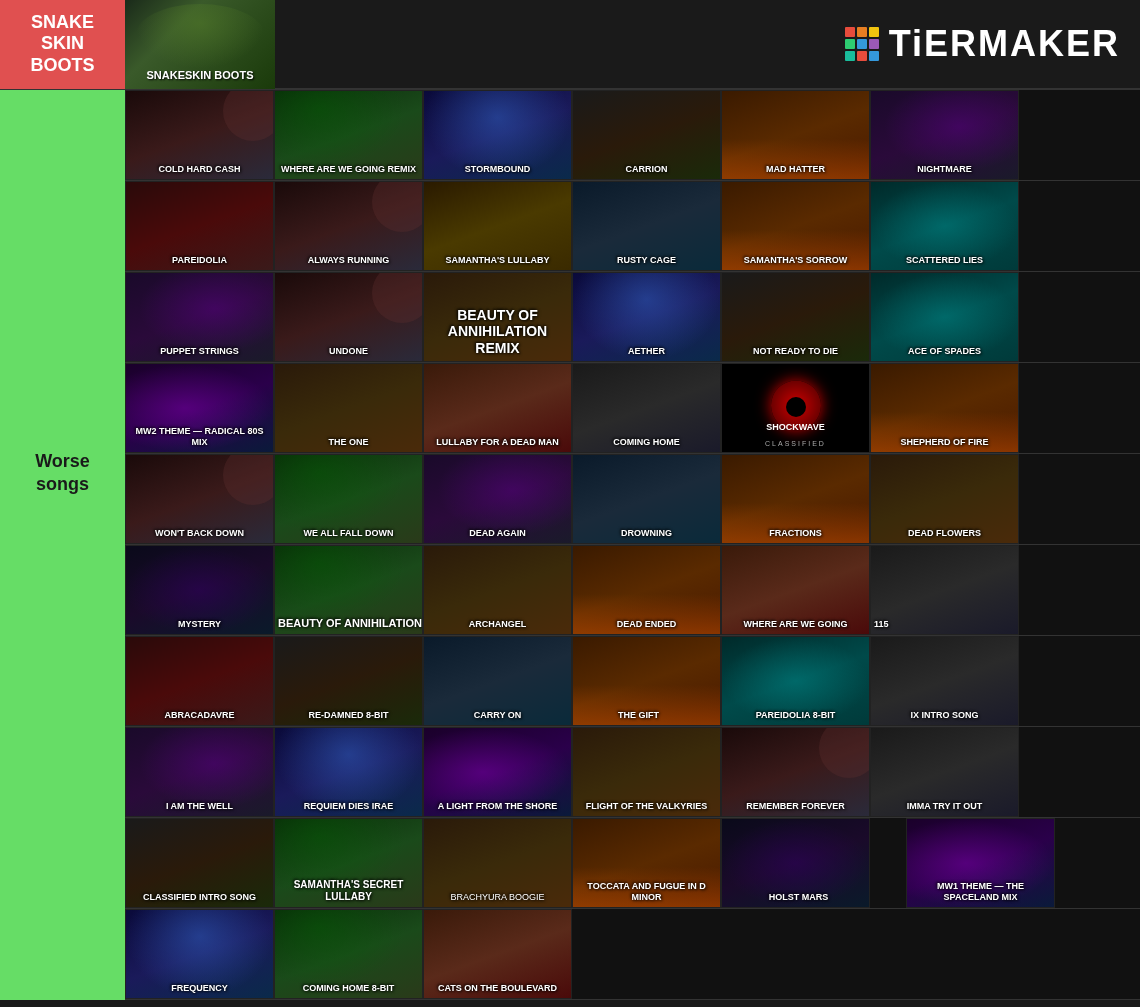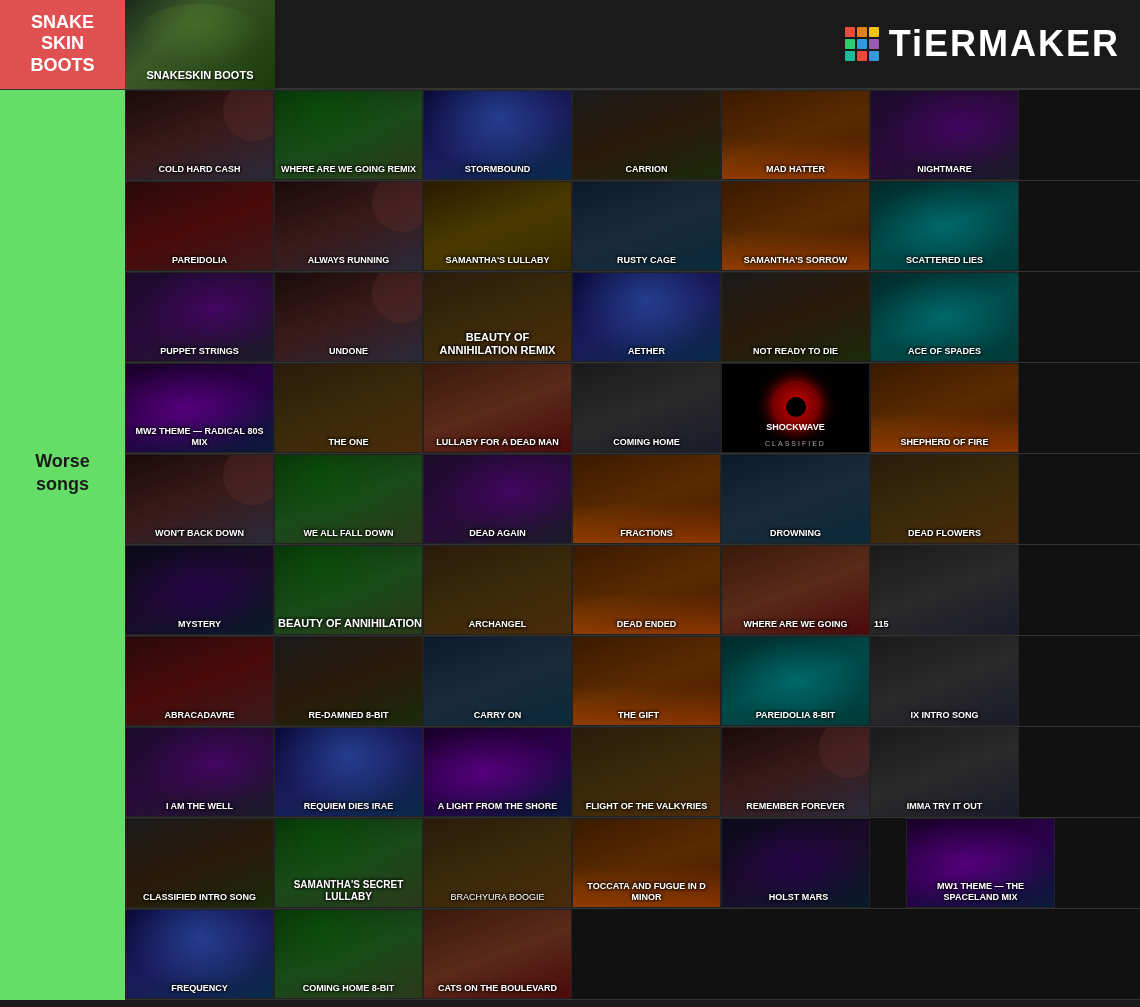--- a/index.html
+++ b/index.html
@@ -235,21 +235,21 @@
         <div class="card" style="background: linear-gradient(160deg, rgb(26, 10, 42), rgb(42, 10, 58), rgb(26, 26, 42));">
         <div style="position:absolute;top:0;left:0;right:0;bottom:0;background:radial-gradient(ellipse at 60% 40%,rgba(100,0,150,0.4),transparent 60%);"></div>
         <div style="position:absolute;bottom:4px;left:0;right:0;text-align:center;color:white;font-size:9px;font-weight:bold;text-transform:uppercase;text-shadow:1px 1px 3px black,-1px -1px 3px black;padding:0 3px;line-height:1.2;">PUPPET STRINGS</div>
       </div>
         <div class="card" style="background: linear-gradient(160deg, rgb(26, 10, 10), rgb(58, 26, 26), rgb(42, 42, 58));">
         <div style="position:absolute;top:-10px;right:-10px;width:60px;height:60px;border-radius:50%;background:rgba(100,50,50,0.3);"></div>
         <div style="position:absolute;bottom:4px;left:0;right:0;text-align:center;color:white;font-size:9px;font-weight:bold;text-transform:uppercase;text-shadow:1px 1px 3px black,-1px -1px 3px black;padding:0 3px;line-height:1.2;">UNDONE</div>
       </div>
         <div class="card" style="background: linear-gradient(160deg, rgb(42, 26, 10), rgb(58, 42, 10), rgb(74, 42, 10));">
 
-        <div style="position:absolute;bottom:4px;left:0;right:0;text-align:center;color:white;font-size:11px;font-weight:bold;text-transform:uppercase;text-shadow:1px 1px 3px black,-1px -1px 3px black;padding:0 3px;line-height:1.2;">BEAUTY OF ANNIHILATION REMIX</div>
+        <div style="position:absolute;bottom:4px;left:0;right:0;text-align:center;color:white;font-size:14px;font-weight:bold;text-transform:uppercase;text-shadow:1px 1px 3px black,-1px -1px 3px black;padding:0 3px;line-height:1.2;">BEAUTY OF ANNIHILATION REMIX</div>
       </div>
         <div class="card" style="background: linear-gradient(160deg, rgb(10, 10, 58), rgb(26, 26, 90), rgb(10, 42, 74));">
         <div style="position:absolute;top:0;left:0;right:0;bottom:0;background:radial-gradient(ellipse at 50% 30%,rgba(50,100,200,0.5),transparent 70%);"></div>
         <div style="position:absolute;bottom:4px;left:0;right:0;text-align:center;color:white;font-size:9px;font-weight:bold;text-transform:uppercase;text-shadow:1px 1px 3px black,-1px -1px 3px black;padding:0 3px;line-height:1.2;">AETHER</div>
       </div>
         <div class="card" style="background: linear-gradient(160deg, rgb(26, 26, 26), rgb(42, 26, 10), rgb(26, 42, 10));">
 
         <div style="position:absolute;bottom:4px;left:0;right:0;text-align:center;color:white;font-size:9px;font-weight:bold;text-transform:uppercase;text-shadow:1px 1px 3px black,-1px -1px 3px black;padding:0 3px;line-height:1.2;">NOT READY TO DIE</div>
       </div>
         <div class="card" style="background: linear-gradient(160deg, rgb(0, 42, 42), rgb(0, 74, 74), rgb(0, 58, 58));">
@@ -291,27 +291,27 @@
         <div style="position:absolute;bottom:4px;left:0;right:0;text-align:center;color:white;font-size:9px;font-weight:bold;text-transform:uppercase;text-shadow:1px 1px 3px black,-1px -1px 3px black;padding:0 3px;line-height:1.2;">WON'T BACK DOWN</div>
       </div>
         <div class="card" style="background: linear-gradient(160deg, rgb(10, 42, 10), rgb(26, 74, 26), rgb(42, 58, 26));">
         <div style="position:absolute;top:0;left:0;right:0;bottom:0;background:radial-gradient(ellipse at 30% 20%,rgba(0,100,0,0.4),transparent 60%);"></div>
         <div style="position:absolute;bottom:4px;left:0;right:0;text-align:center;color:white;font-size:9px;font-weight:bold;text-transform:uppercase;text-shadow:1px 1px 3px black,-1px -1px 3px black;padding:0 3px;line-height:1.2;">WE ALL FALL DOWN</div>
       </div>
         <div class="card" style="background: linear-gradient(160deg, rgb(26, 10, 42), rgb(42, 10, 58), rgb(26, 26, 42));">
         <div style="position:absolute;top:0;left:0;right:0;bottom:0;background:radial-gradient(ellipse at 60% 40%,rgba(100,0,150,0.4),transparent 60%);"></div>
         <div style="position:absolute;bottom:4px;left:0;right:0;text-align:center;color:white;font-size:9px;font-weight:bold;text-transform:uppercase;text-shadow:1px 1px 3px black,-1px -1px 3px black;padding:0 3px;line-height:1.2;">DEAD AGAIN</div>
       </div>
+        <div class="card" style="background: linear-gradient(160deg, rgb(10, 26, 42), rgb(26, 42, 58), rgb(10, 42, 58));">
+
+        <div style="position:absolute;bottom:4px;left:0;right:0;text-align:center;color:white;font-size:9px;font-weight:bold;text-transform:uppercase;text-shadow:1px 1px 3px black,-1px -1px 3px black;padding:0 3px;line-height:1.2;">DROWNING</div>
+      </div>
         <div class="card" style="background: linear-gradient(160deg, rgb(58, 26, 0), rgb(90, 42, 0), rgb(74, 26, 0));">
         <div style="position:absolute;bottom:0;left:0;right:0;height:40px;background:linear-gradient(transparent,rgba(200,80,0,0.5));"></div>
         <div style="position:absolute;bottom:4px;left:0;right:0;text-align:center;color:white;font-size:9px;font-weight:bold;text-transform:uppercase;text-shadow:1px 1px 3px black,-1px -1px 3px black;padding:0 3px;line-height:1.2;">FRACTIONS</div>
-      </div>
-        <div class="card" style="background: linear-gradient(160deg, rgb(10, 26, 42), rgb(26, 42, 58), rgb(10, 42, 58));">
-
-        <div style="position:absolute;bottom:4px;left:0;right:0;text-align:center;color:white;font-size:9px;font-weight:bold;text-transform:uppercase;text-shadow:1px 1px 3px black,-1px -1px 3px black;padding:0 3px;line-height:1.2;">DROWNING</div>
       </div>
         <div class="card" style="background: linear-gradient(160deg, rgb(42, 26, 10), rgb(58, 42, 10), rgb(74, 42, 10));">
 
         <div style="position:absolute;bottom:4px;left:0;right:0;text-align:center;color:white;font-size:9px;font-weight:bold;text-transform:uppercase;text-shadow:1px 1px 3px black,-1px -1px 3px black;padding:0 3px;line-height:1.2;">DEAD FLOWERS</div>
       </div>
       </div>
       <div class="grid-row">
         <div class="card" style="background: linear-gradient(160deg, rgb(10, 10, 26), rgb(26, 10, 42), rgb(10, 26, 42));">
         <div style="position:absolute;top:0;left:0;right:0;bottom:0;background:radial-gradient(ellipse at 50% 50%,rgba(50,0,100,0.5),transparent 70%);"></div>
         <div style="position:absolute;bottom:4px;left:0;right:0;text-align:center;color:white;font-size:9px;font-weight:bold;text-transform:uppercase;text-shadow:1px 1px 3px black,-1px -1px 3px black;padding:0 3px;line-height:1.2;">MYSTERY</div>

